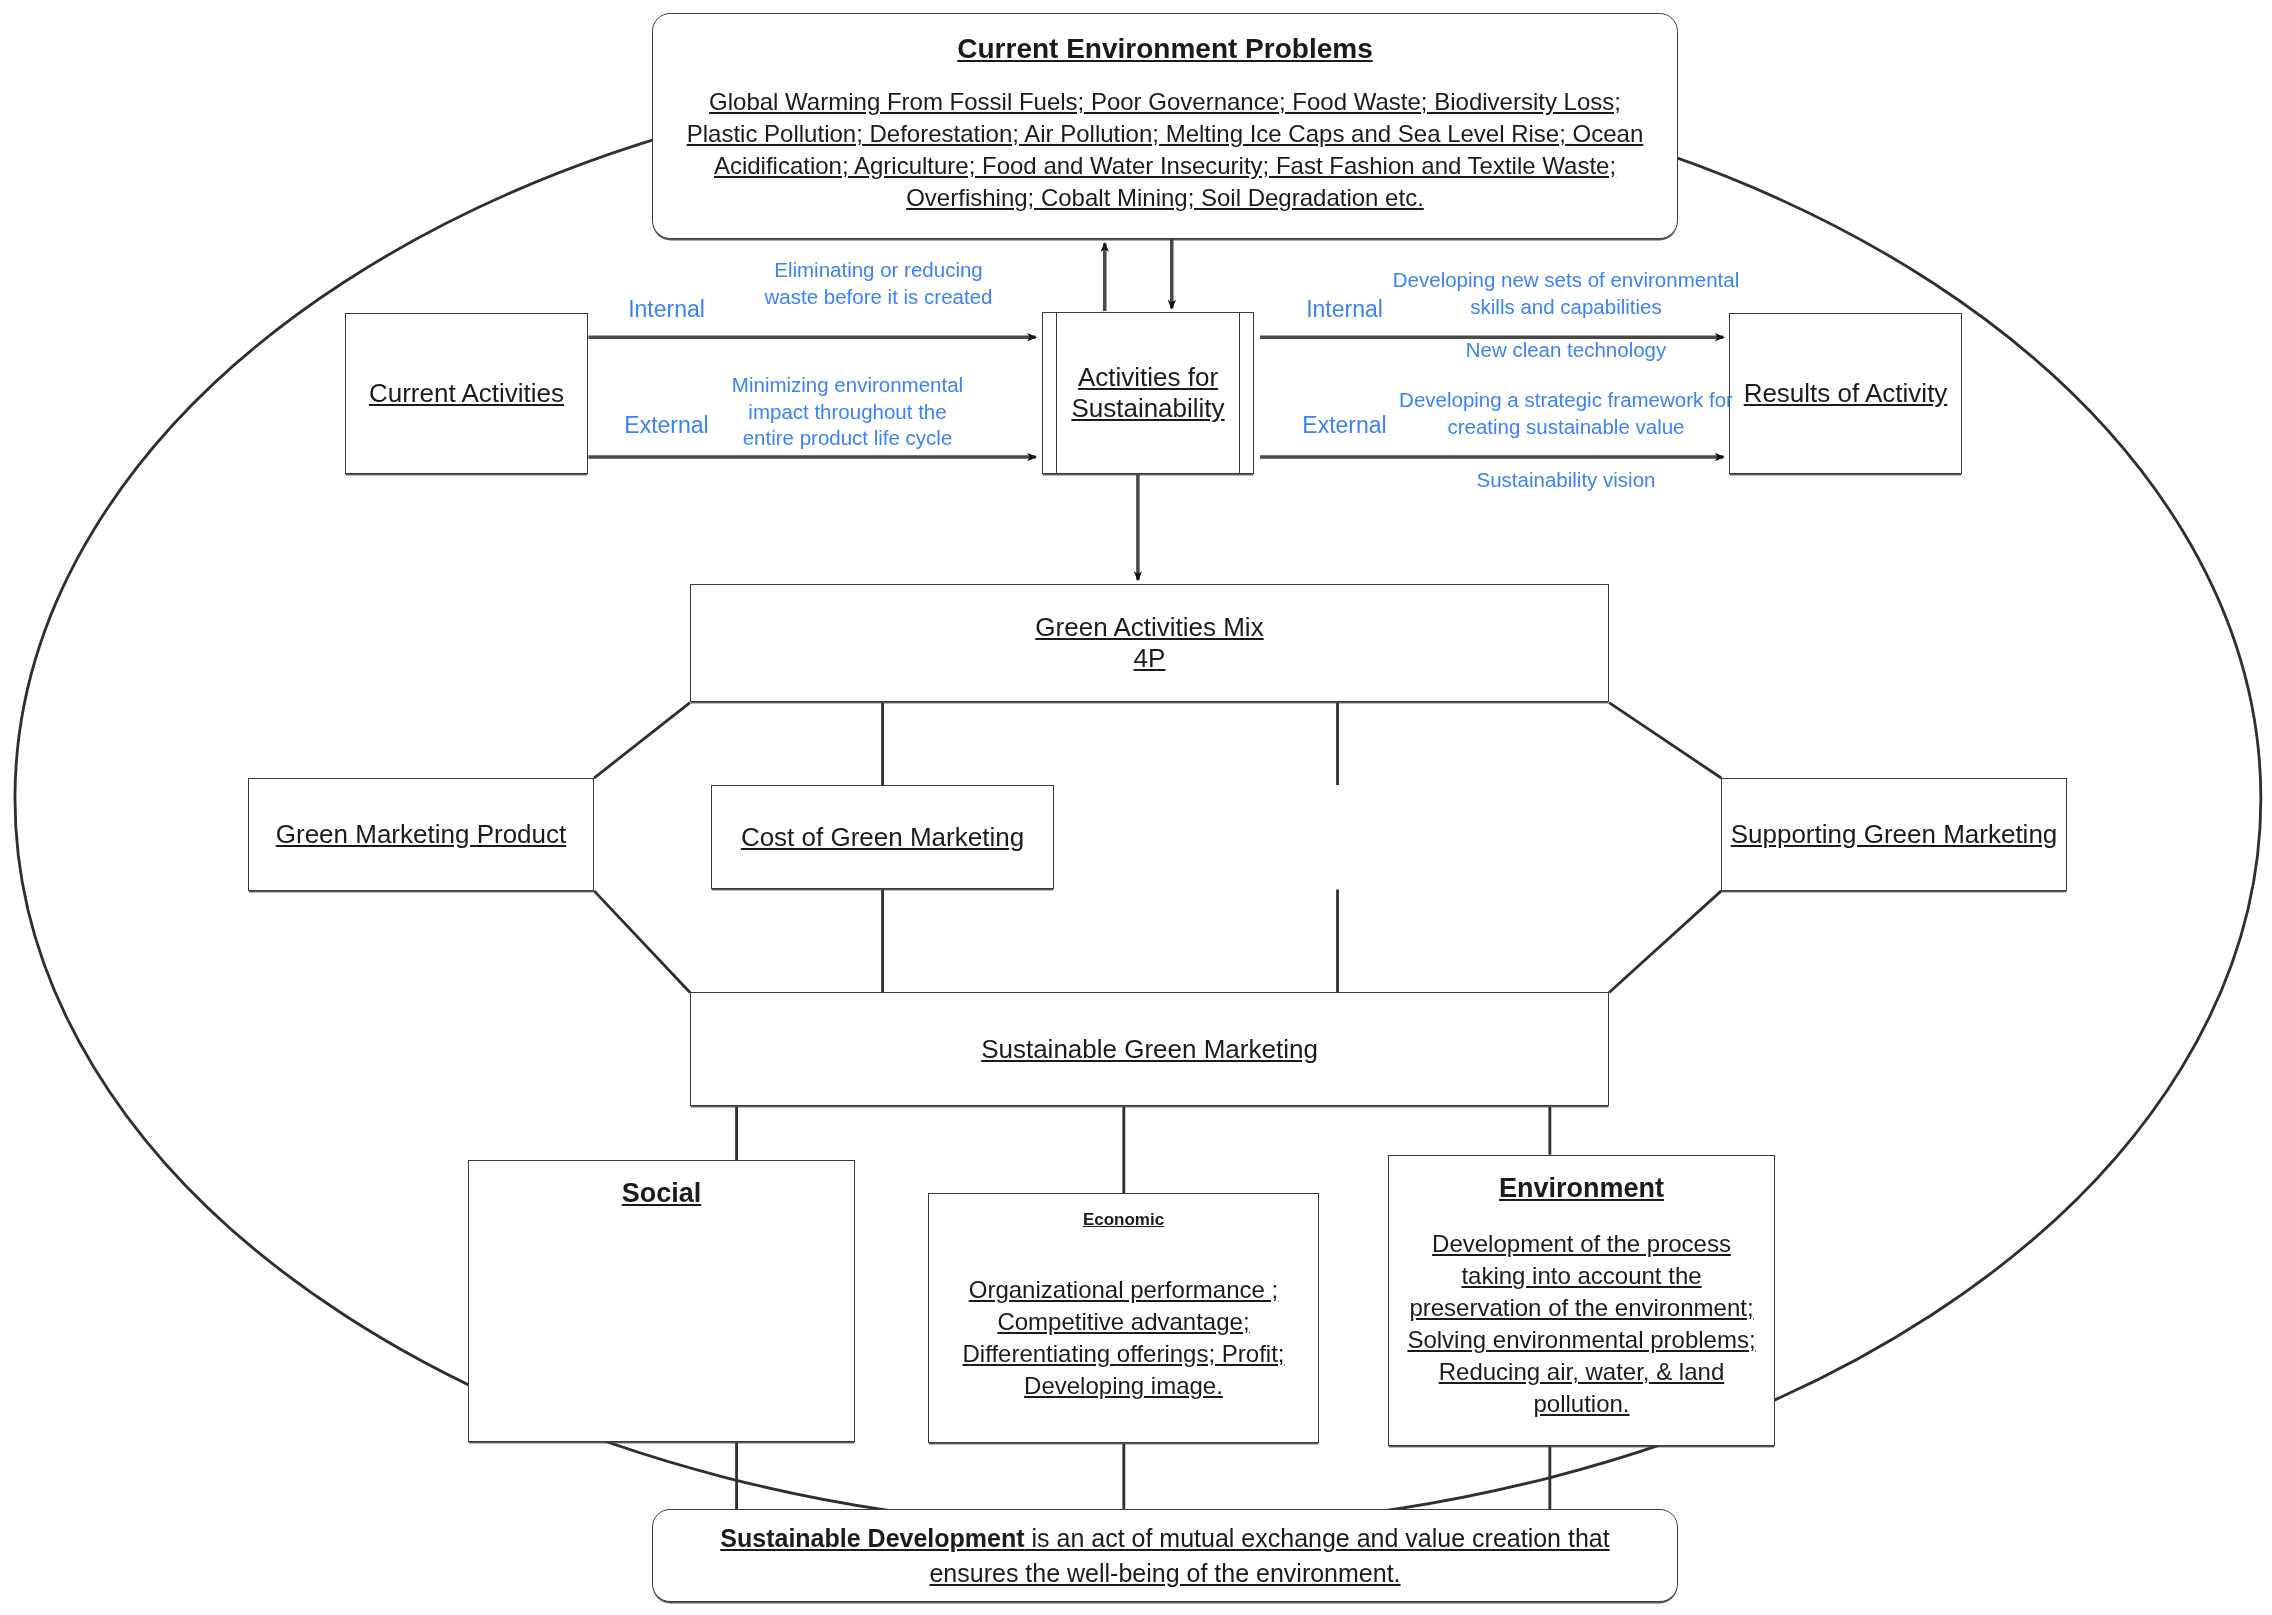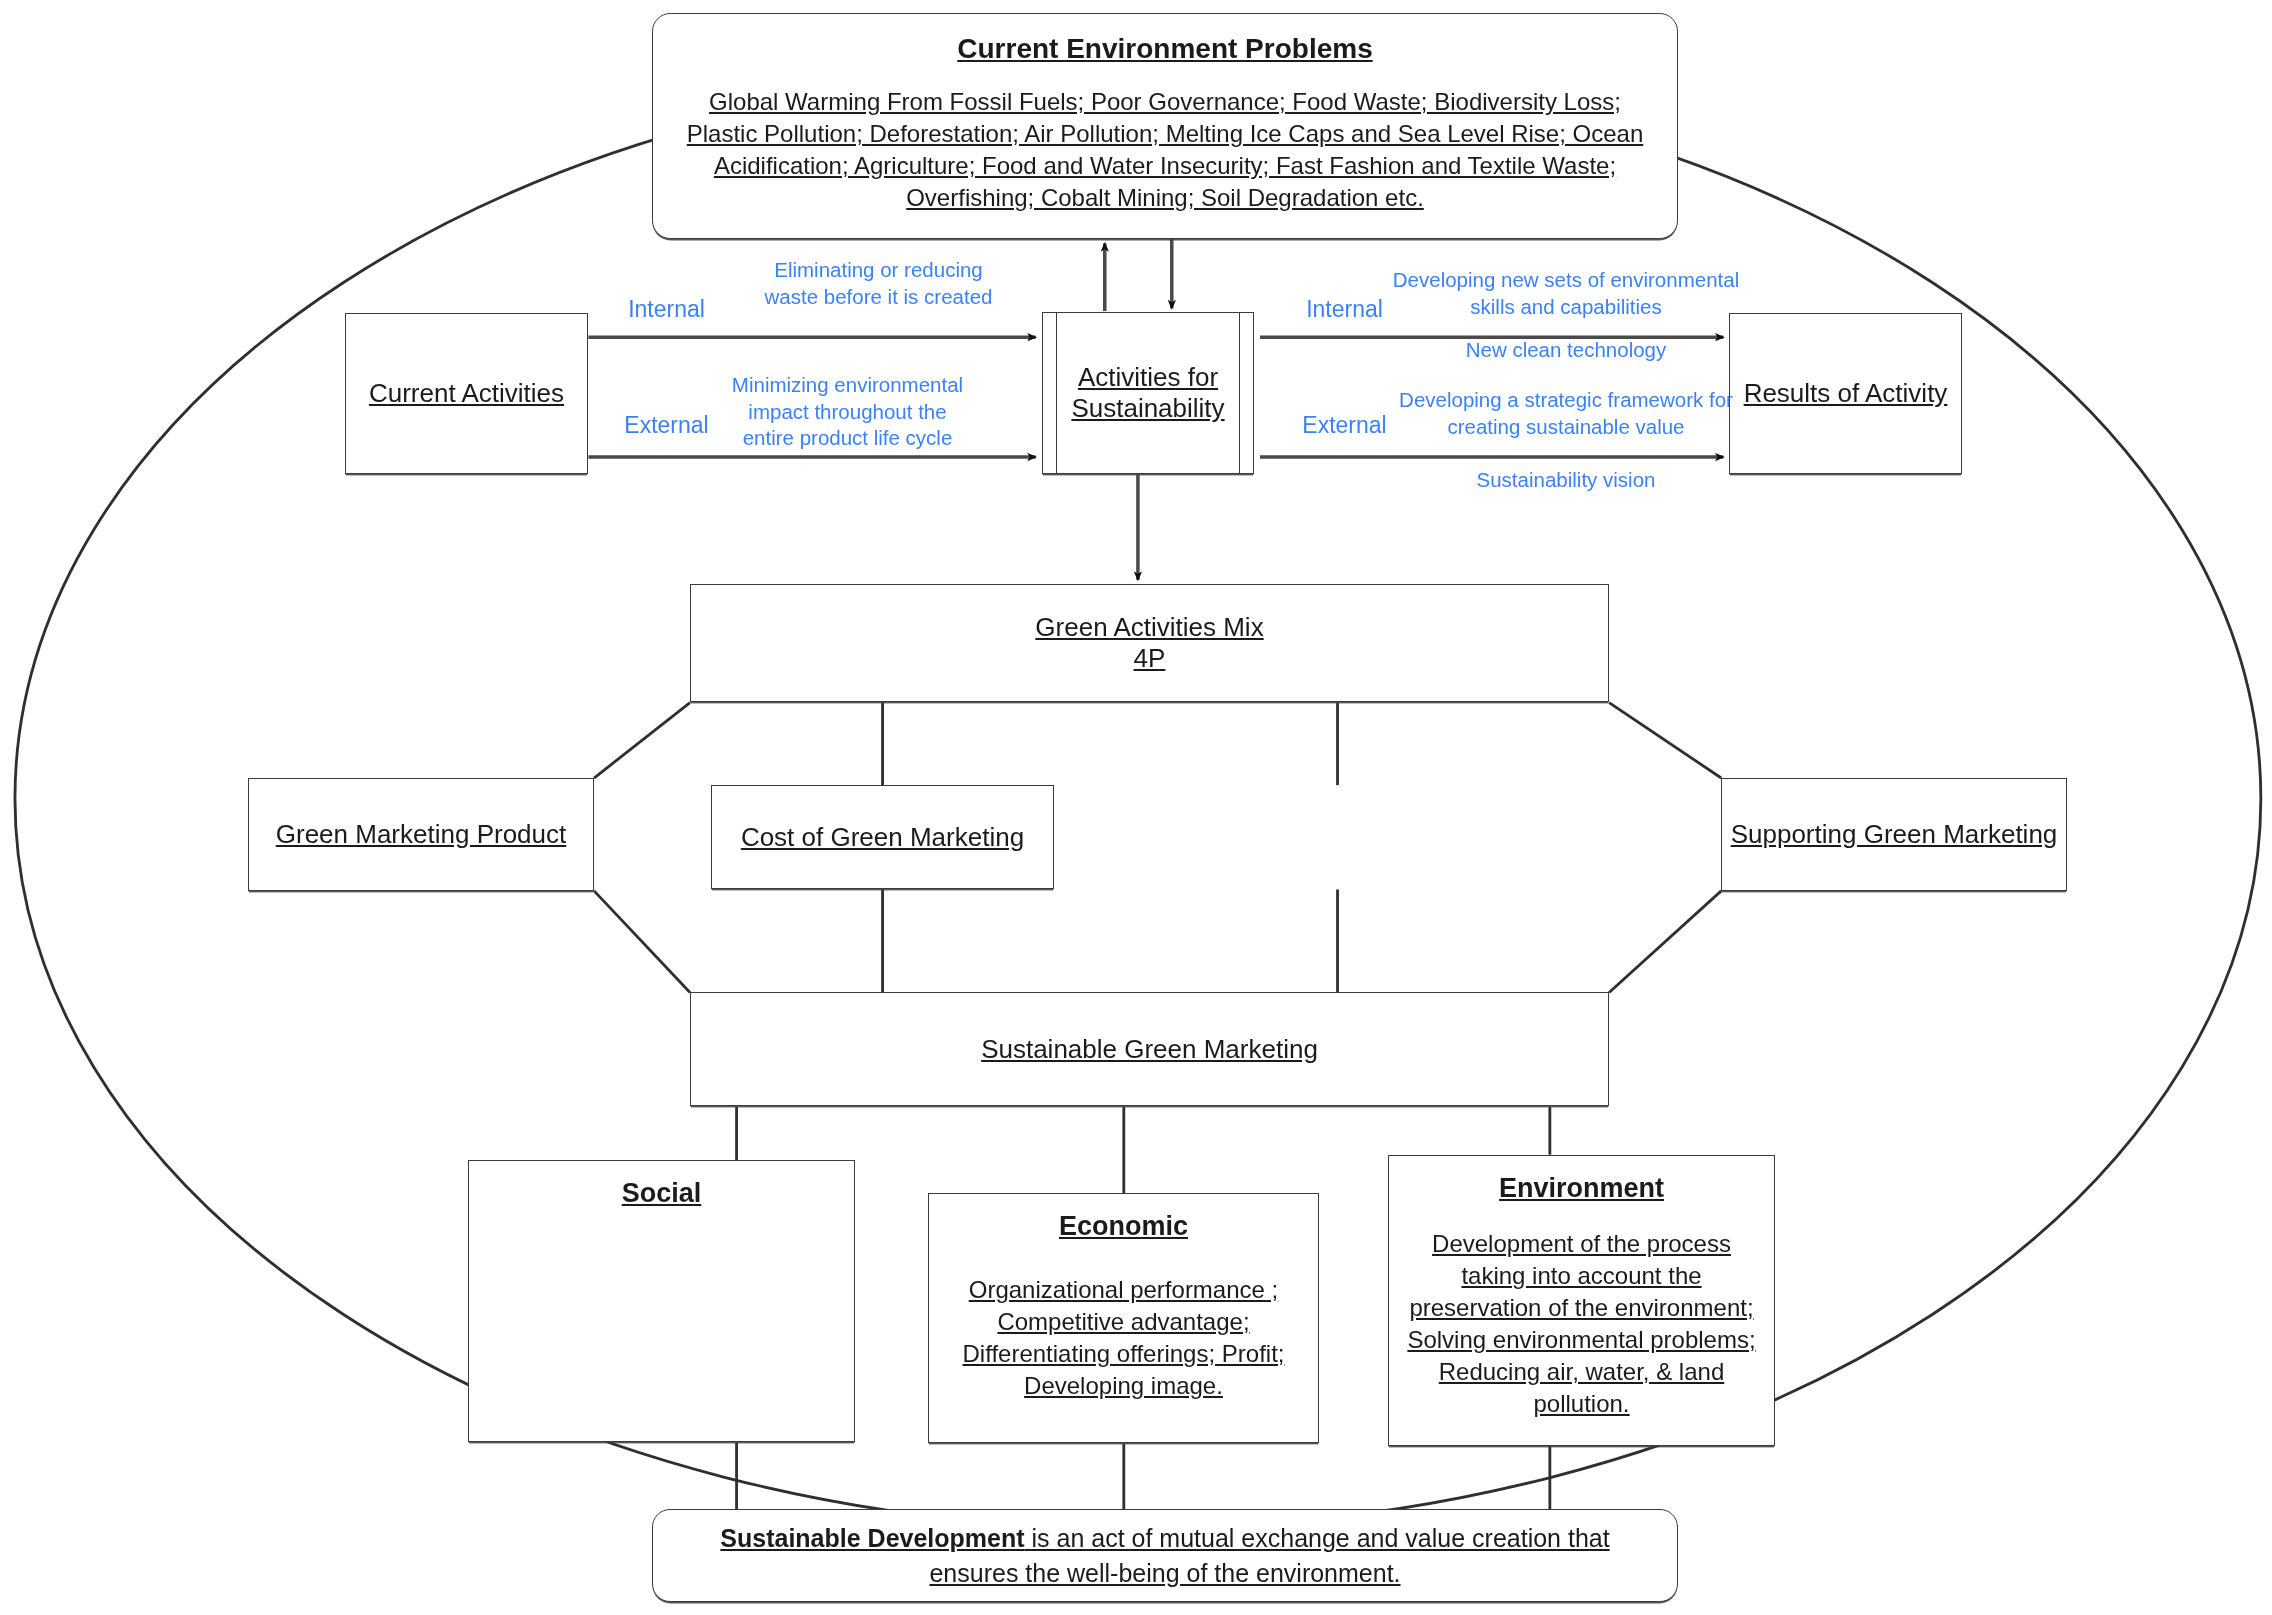--- a/index.html
+++ b/index.html
@@ -112,21 +112,21 @@
     justify-content: flex-start;
   }
   #node-social .title { font-size: 27px; margin-bottom: 22px; }
   #node-social .body  { font-size: 24px; }
 
   #node-economic {
     left: 928px; top: 1193px; width: 391px; height: 250px;
     padding: 15.5px 17px;
     justify-content: flex-start;
   }
-  #node-economic .title { font-size: 27px; margin-bottom: 32px; }
+  #node-economic .title { font-size: 17px; margin-bottom: 44px; }
   #node-economic .body  { font-size: 24px; }
 
   #node-environment {
     left: 1388px; top: 1155px; width: 387px; height: 291px;
     padding: 15.5px 14px;
     justify-content: flex-start;
   }
   #node-environment .title { font-size: 27px; margin-bottom: 24px; }
   #node-environment .body  { font-size: 24px; }
 

